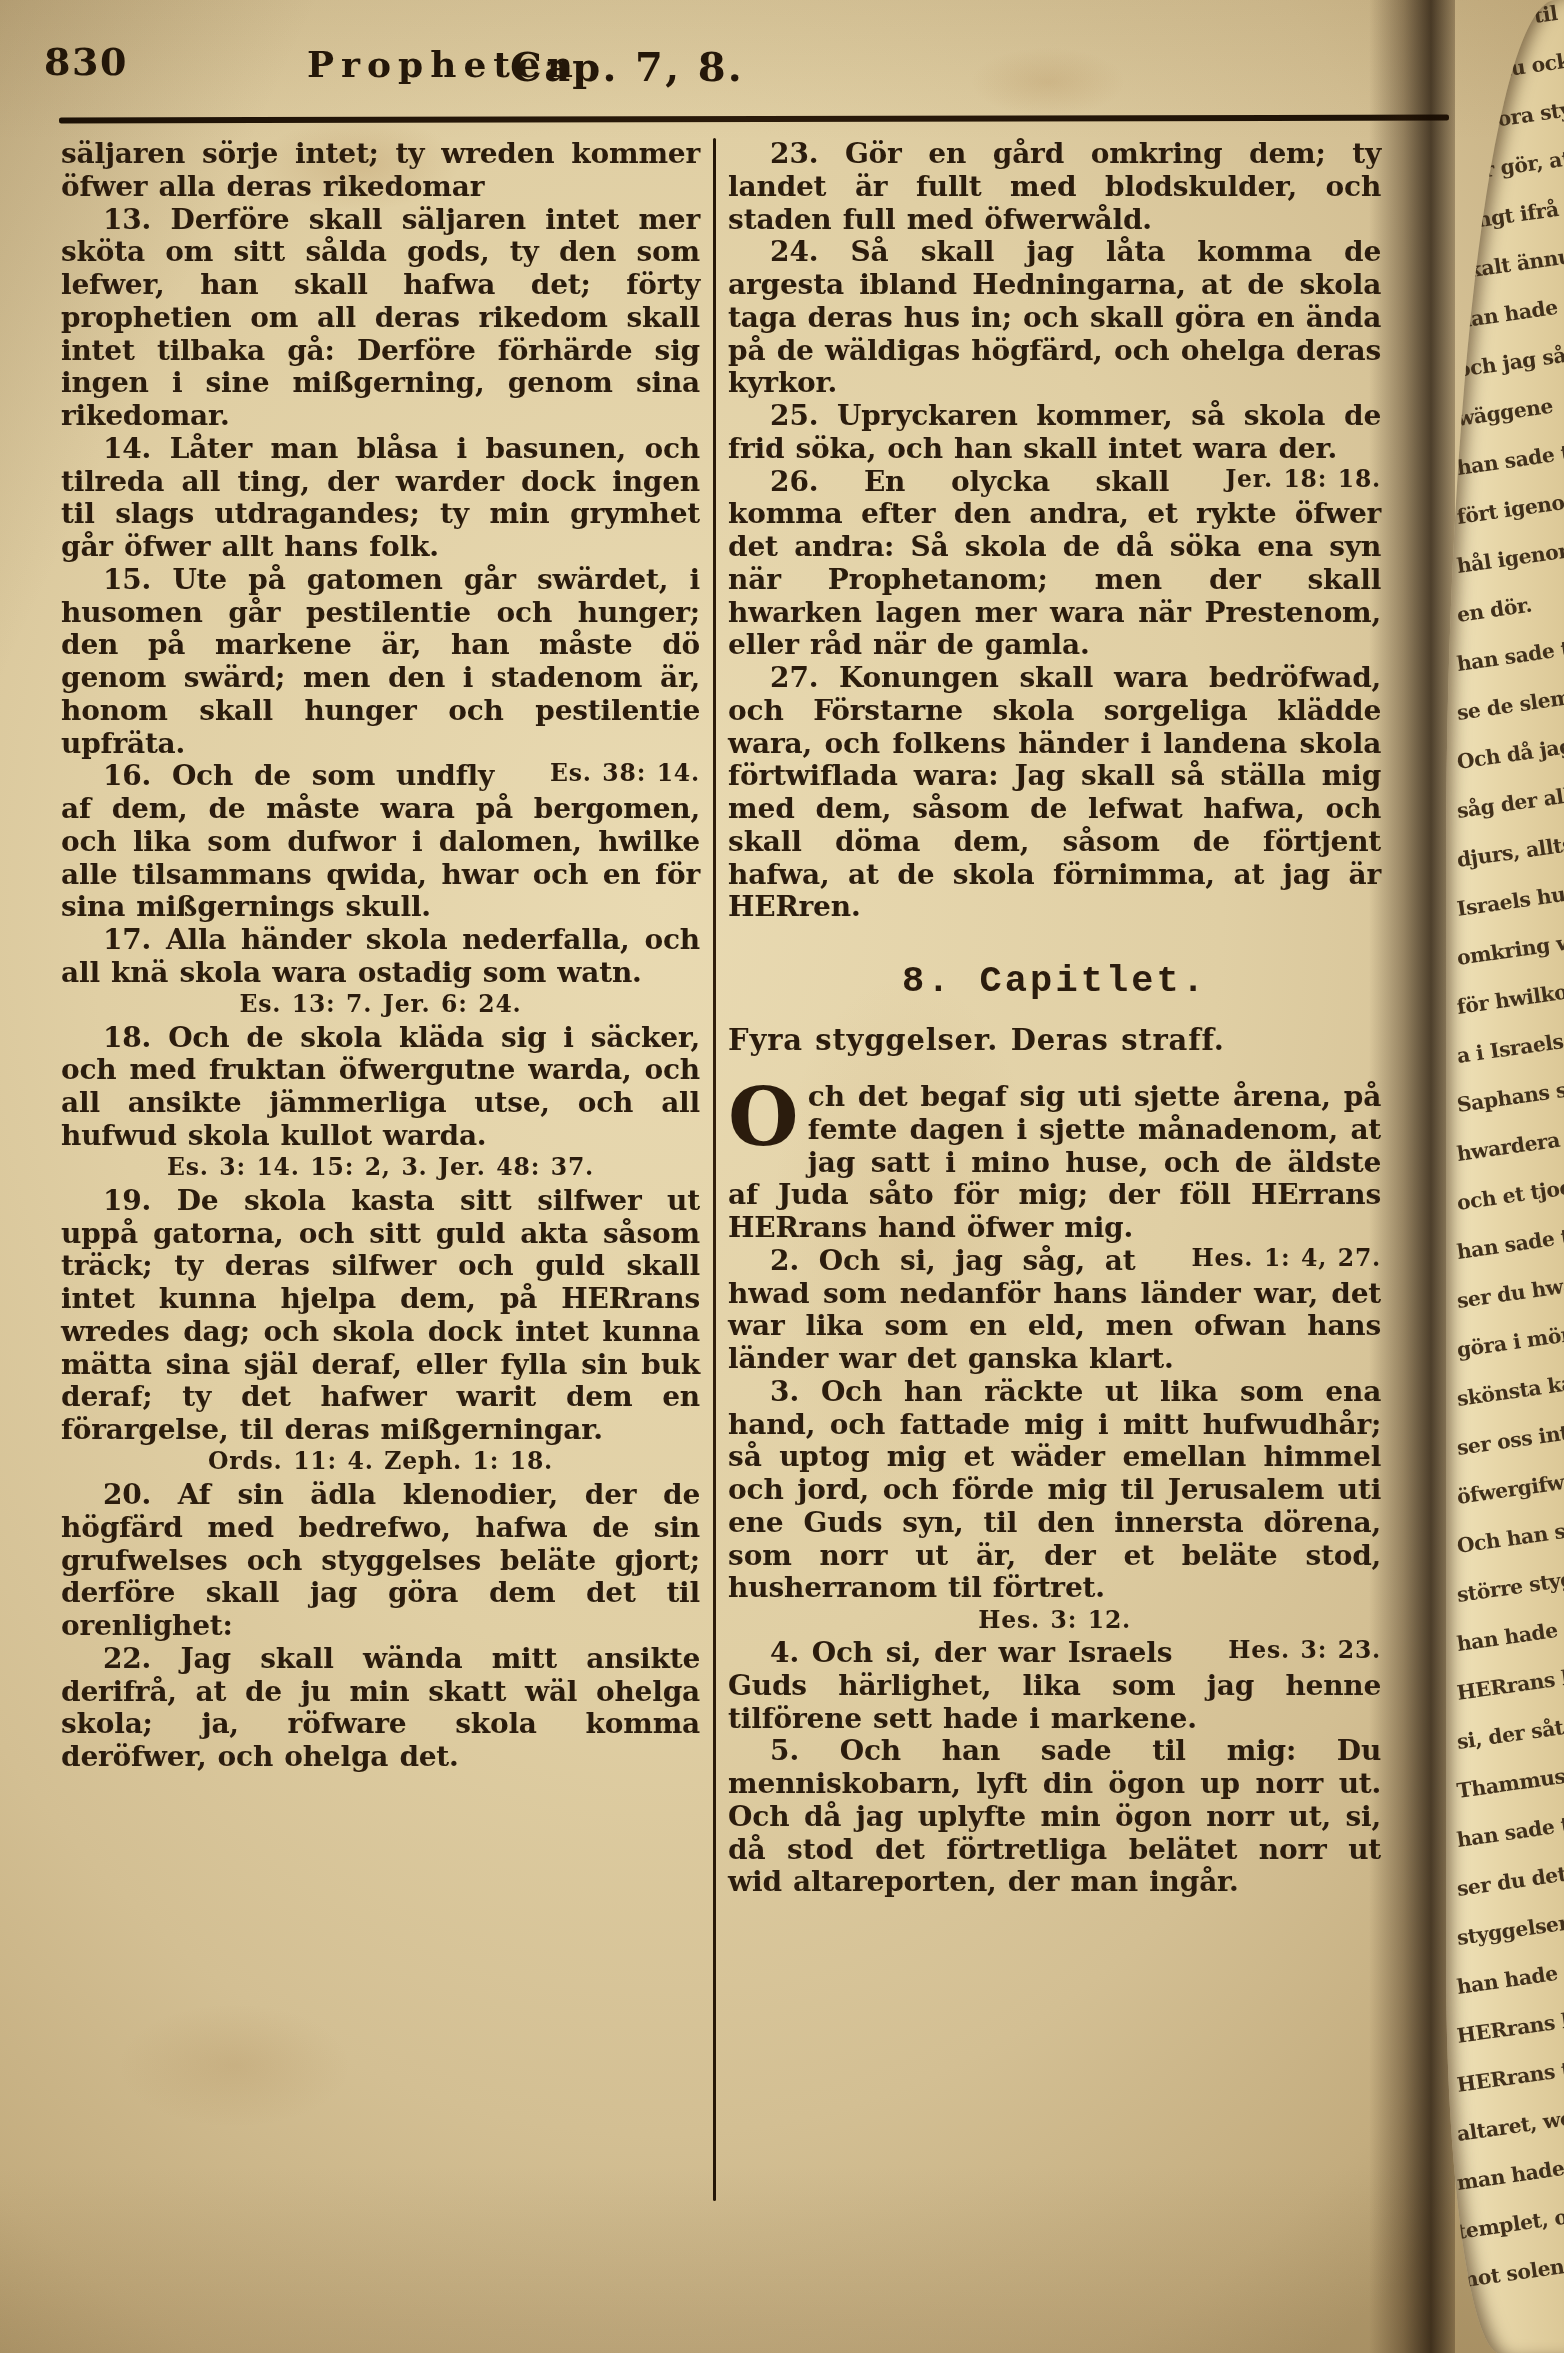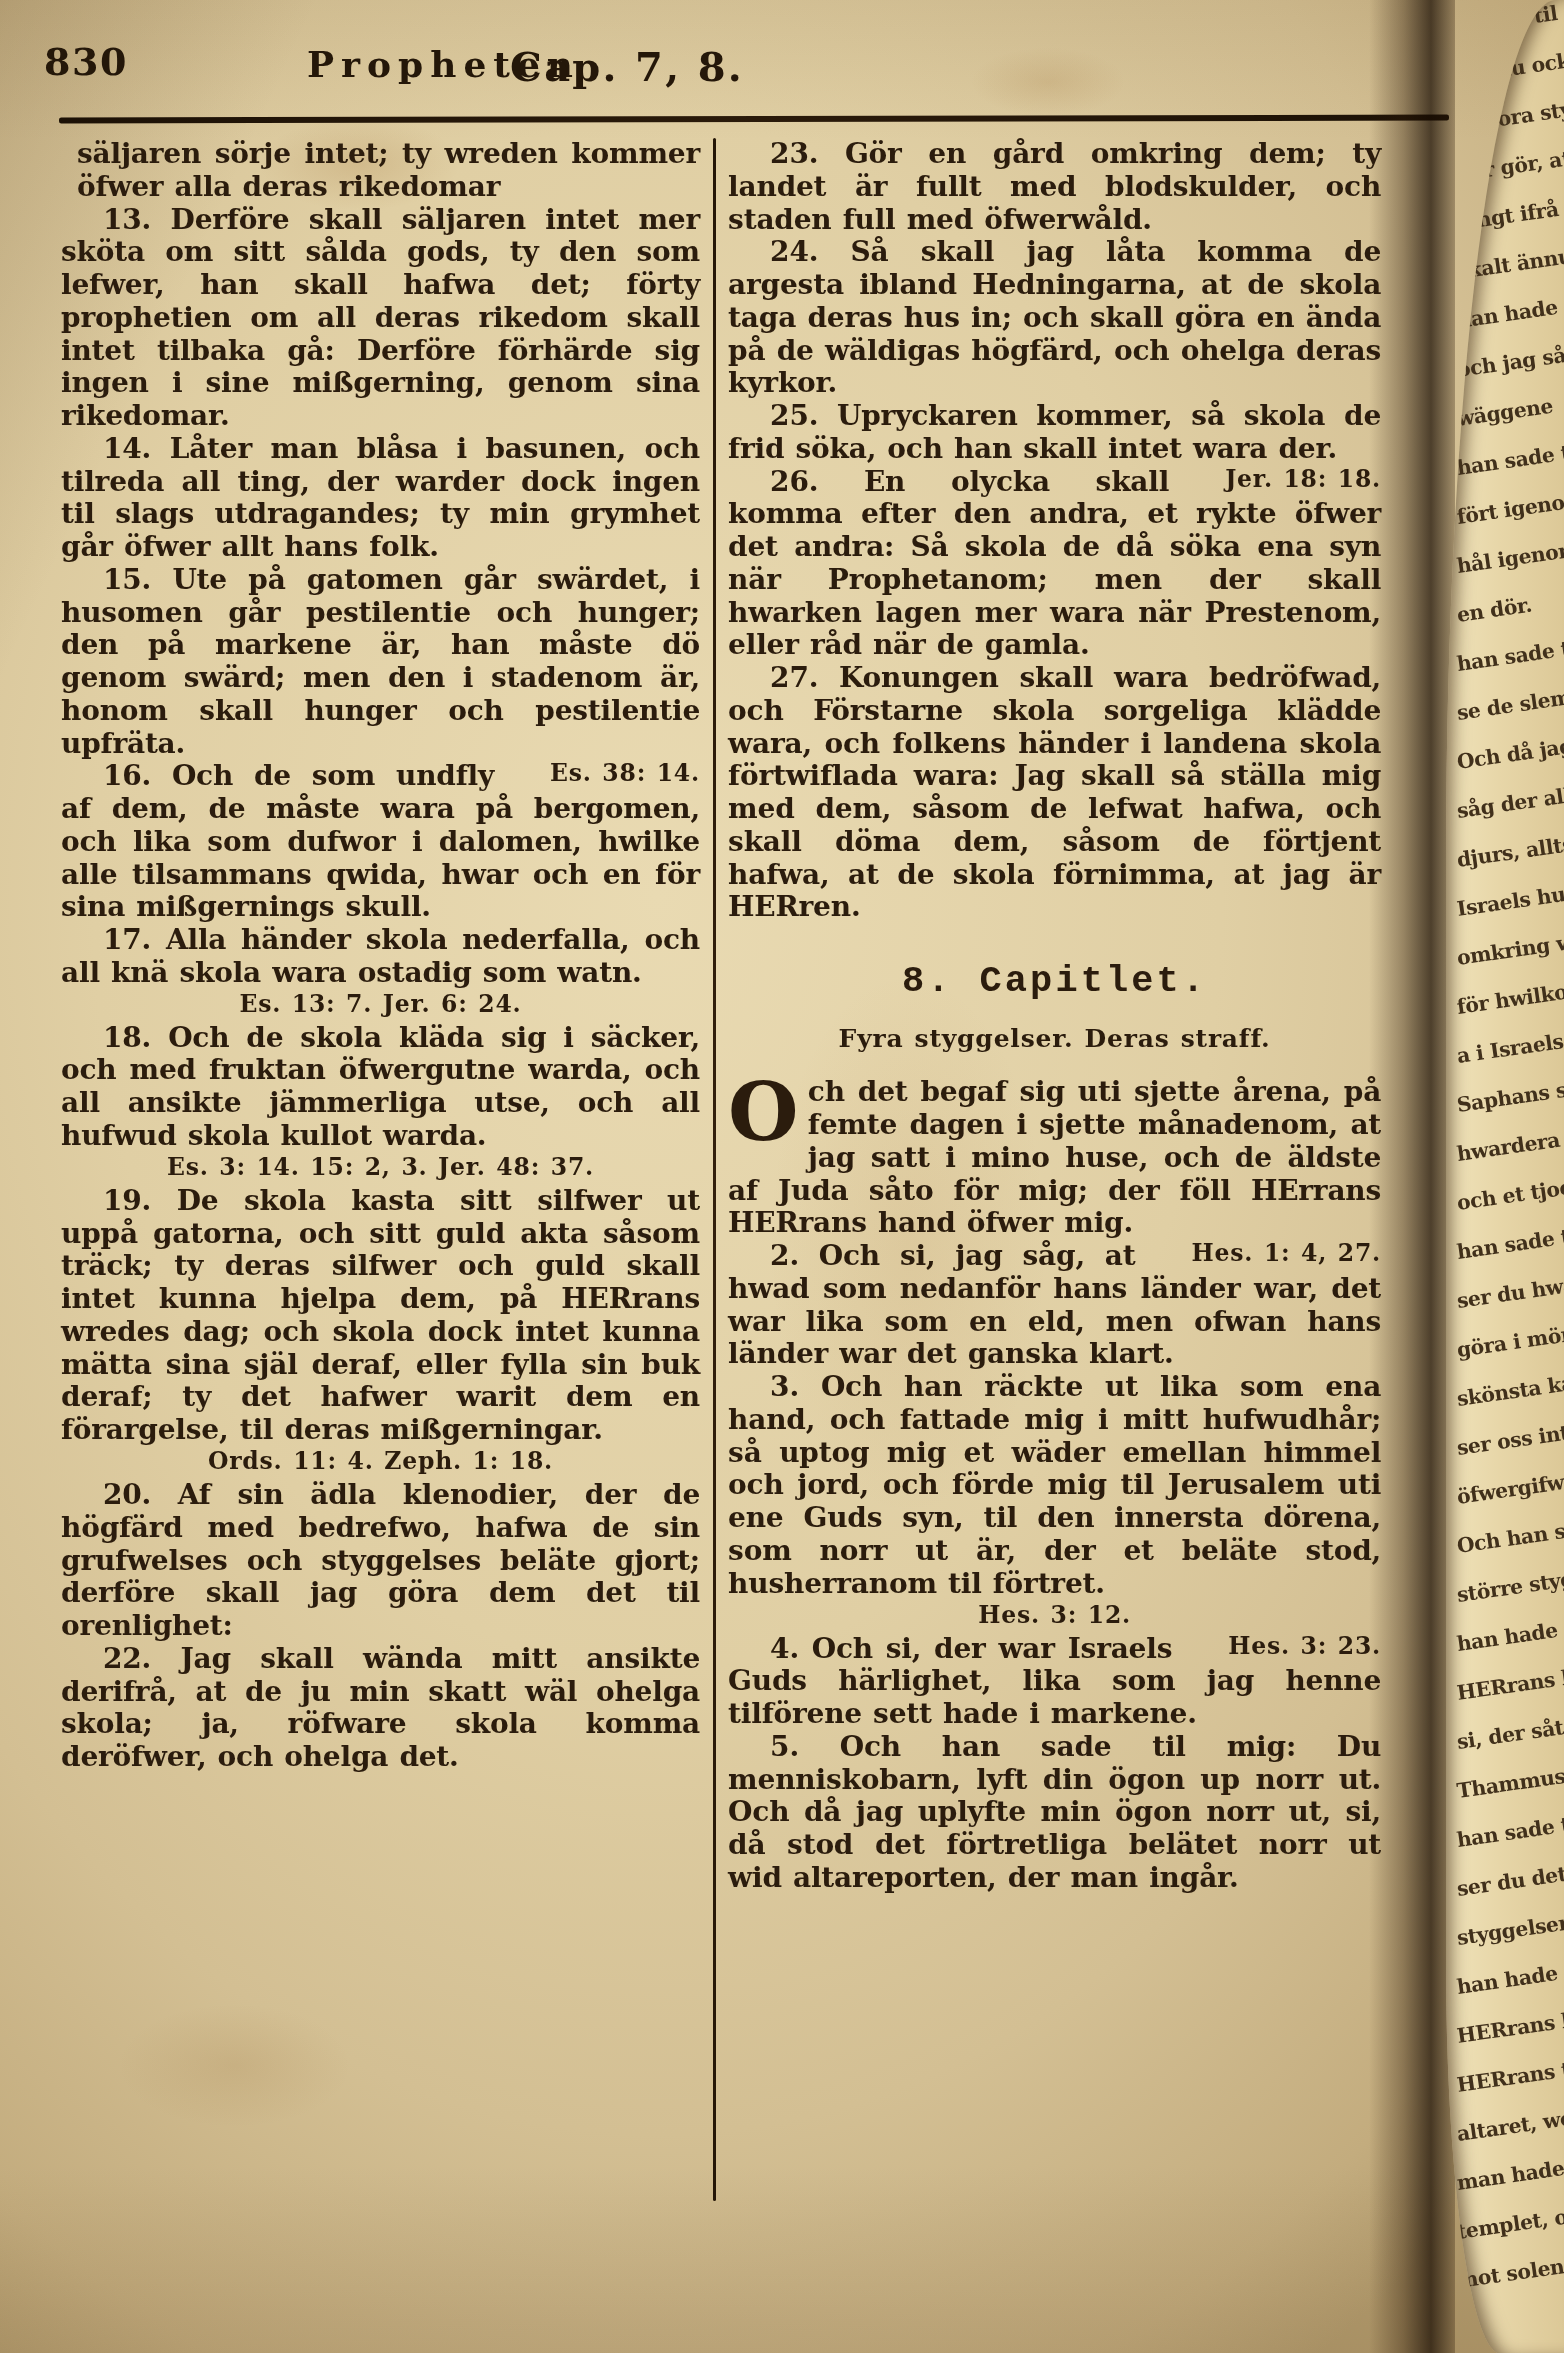--- a/index.html
+++ b/index.html
@@ -43,26 +43,26 @@
   }
   .col{font-size:28px;line-height:1.17;font-weight:700;text-align:justify;letter-spacing:-0.2px;word-spacing:1.6px;}
   .col.left{flex:0 0 639px;}
   .col.right{flex:0 0 653px;}
   .col-divider{
     flex:0 0 3.1px;height:2063px;margin:0 12.5px;
     background:linear-gradient(180deg,#241607 0%,#33200d 50%,#241607 100%);
     border-radius:1.6px;
   }
   p.verse{margin:0;text-indent:42px;}
-  p.verse.cont{text-indent:0;margin-left:16px;}
+  p.verse.cont{text-indent:0;}
   p.verse.dropcap-par{text-indent:0;}
   .ref-inline{float:right;font-size:23.5px;letter-spacing:0.8px;padding-left:14px;}
   .ref-line{text-align:center;font-size:23.5px;letter-spacing:0.8px;text-indent:0;margin:1.6px 0 3.1px 0;}
   .chapter-heading{text-align:center;font-size:37px;letter-spacing:3.1px;margin:36px 0 20.3px 0;text-indent:0;font-family:Liberation Mono, monospace;}
-  .chapter-subtitle{text-align:center;font-size:25px;letter-spacing:0.8px;margin:0 0 23.5px 0;text-indent:0;}
+  .chapter-subtitle{text-align:left;font-size:29px;letter-spacing:0.8px;margin:0 0 23.5px 0;text-indent:0;}
   .dropcap{
     float:left;font-size:81px;line-height:67px;height:67px;
     padding:1.6px 9.4px 0 0;font-weight:700;
   }
 
   .gutter-shadow{
     position:absolute;top:0;right:110px;width:86px;height:2354px;pointer-events:none;
     background:linear-gradient(90deg,rgba(45,26,8,0) 0%,rgba(45,26,8,.38) 40%,rgba(24,12,2,.72) 72%,rgba(45,26,8,.30) 100%);
   }
   .next-page{

